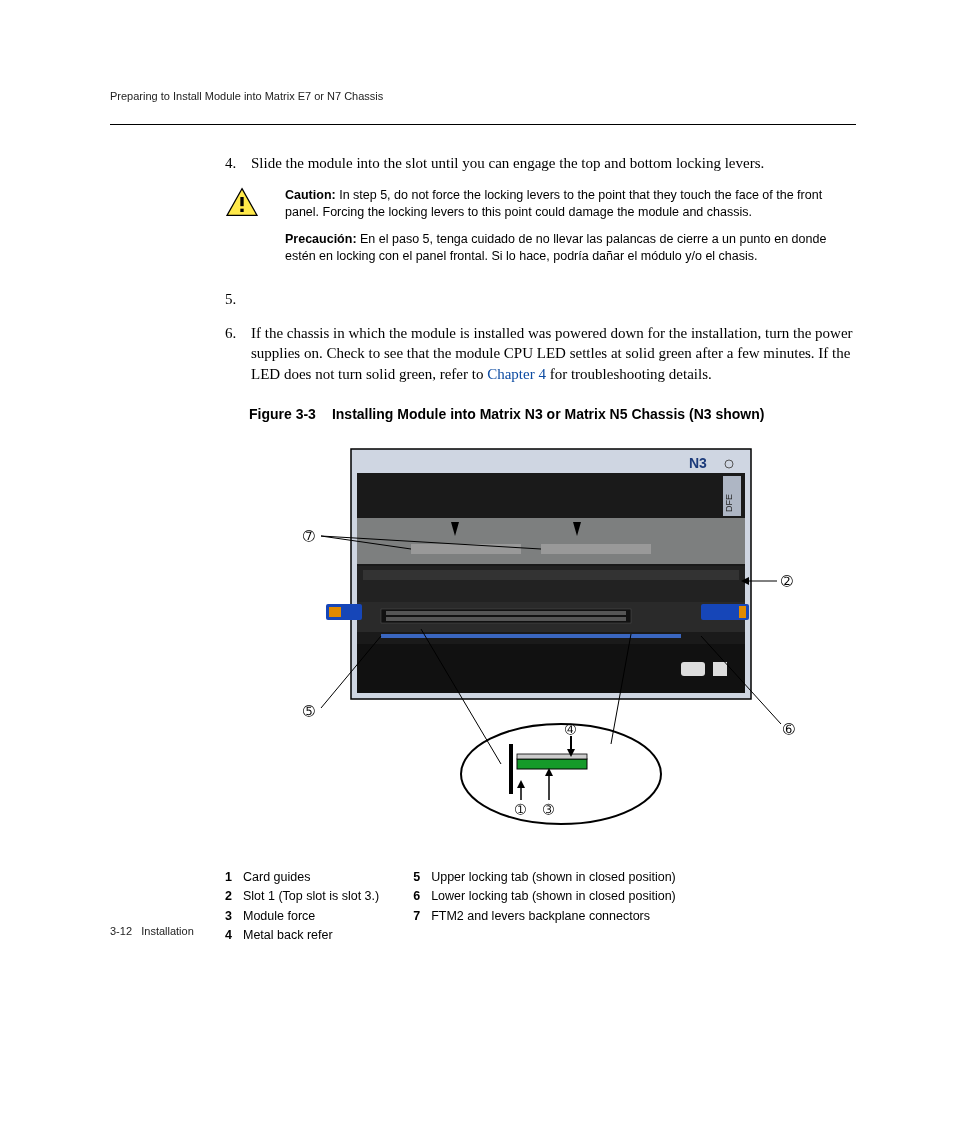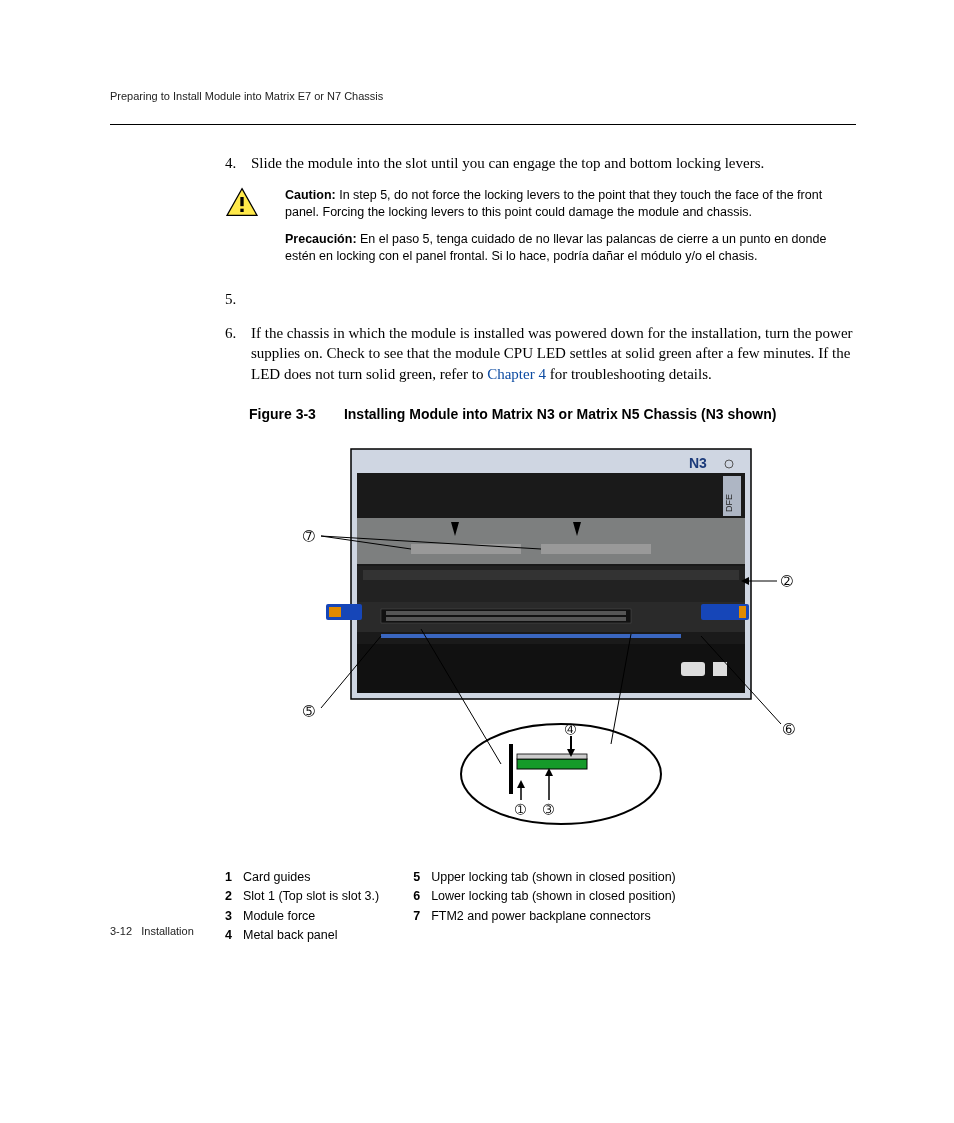--- a/index.html
+++ b/index.html
@@ -56,21 +56,21 @@
     margin: 0 0 10px 12px;
   }
   .caution-text b { font-weight: bold; }
   a.link { color: #0b4aa1; text-decoration: none; }
   .figure-title {
     font-family: Arial, Helvetica, sans-serif;
     font-weight: bold;
     font-size: 14px;
     margin: 22px 0 22px 0;
   }
-  .figure-title .fignum { display:inline-block; margin-right: 28px; padding-left: 24px; }
+  .figure-title .fignum { display:inline-block; margin-right: 16px; padding-left: 24px; }
   .figure {
     text-align: center;
     margin: 10px 0 24px 0;
   }
   .figure svg { display:block; margin: 0 auto; }
   .legend {
     display: flex;
     gap: 34px;
     margin: 2px 0 0 0;
   }
@@ -225,35 +225,35 @@
         <div>
             <span class="k">2</span>
             <span>Slot 1 (Top slot is slot 3.)</span>
           </div>
         <div>
             <span class="k">3</span>
             <span>Module force</span>
           </div>
         <div>
             <span class="k">4</span>
-            <span>Metal back panel</span>
+            <span>Metal back refer</span>
           </div>
       </div>
       <div class="legend-col">
         <div>
             <span class="k">5</span>
             <span>Upper locking tab (shown in closed position)</span>
           </div>
         <div>
             <span class="k">6</span>
             <span>Lower locking tab (shown in closed position)</span>
           </div>
         <div>
             <span class="k">7</span>
-            <span>FTM2 and power backplane connectors</span>
+            <span>FTM2 and levers backplane connectors</span>
           </div>
       </div>
     </div>
 
   </div>
 
   <div class="footer">
     <span>3-12</span>&nbsp;&nbsp;&nbsp;<span>Installation</span>
   </div>
 </div>

